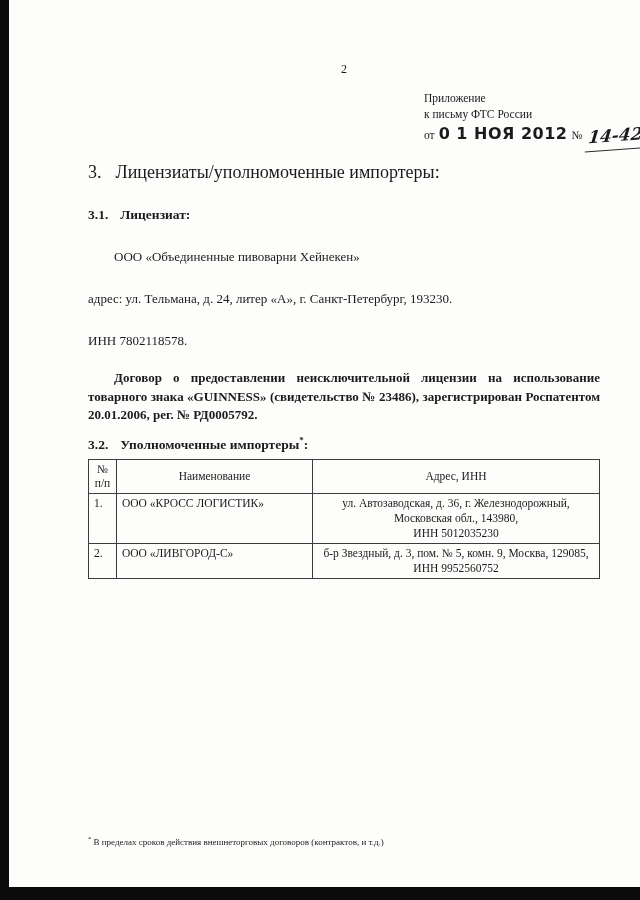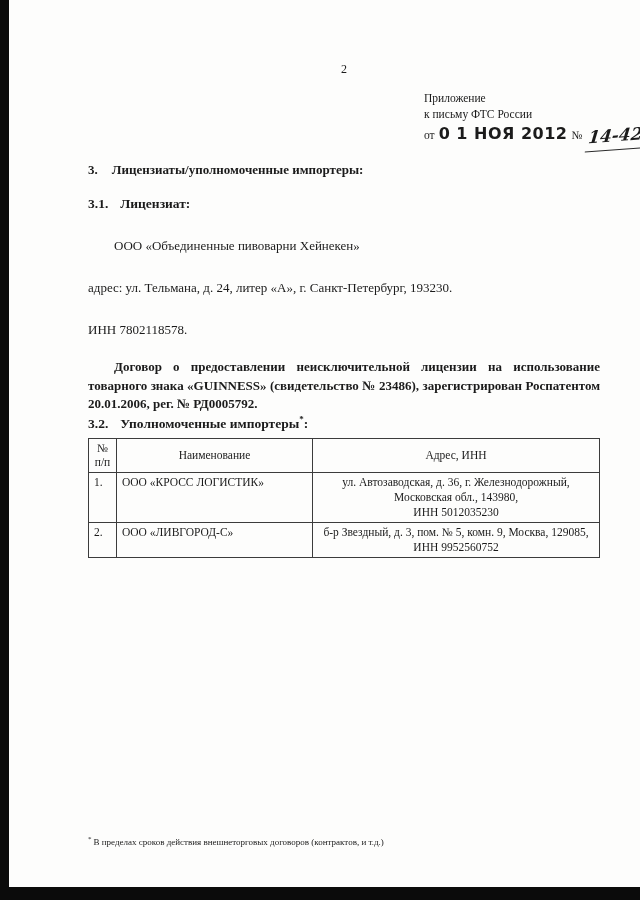--- a/index.html
+++ b/index.html
@@ -33,30 +33,30 @@
     display:inline-block;
     font-family:"DejaVu Serif", serif; font-style:italic;
     font-size:17px; font-weight:600;
     transform:rotate(-4deg) skewX(-10deg);
     border-bottom:1px solid #2a2a2a;
     padding:0 2px 1px 2px;
   }
 
   .content { position:absolute; top:162px; left:88px; width:512px; font-size:13px; }
 
-  .sec-heading { font-weight:700; font-size:13px; margin-bottom:18px; }
+  .sec-heading { font-weight:400; font-size:18px; margin-bottom:24px; }
   .sec-num { display:inline-block; margin-right:14px; }
   .sub-heading { font-weight:700; font-size:13.5px; margin-bottom:12px; }
   .sub-num { display:inline-block; margin-right:12px; }
 
   .line { line-height:1.32;margin-top:25px; }
   .indented { text-indent:26px; }
   .para { text-indent:26px; text-align:justify; line-height:1.4; margin-top:20px;font-weight:bold; }
 
-  .importers-heading { margin-top:1px; margin-bottom:6px; }
+  .importers-heading { margin-top:11px; margin-bottom:6px; }
   sup { font-size:9px; vertical-align:super; }
 
   table.importers {
     width:100%; border-collapse:collapse;
     font-size:11.5px; line-height:1.3;
   }
   table.importers th, table.importers td {
     border:1px solid #3c3c3c; padding:2px 5px; vertical-align:top;
   }
   table.importers th {

